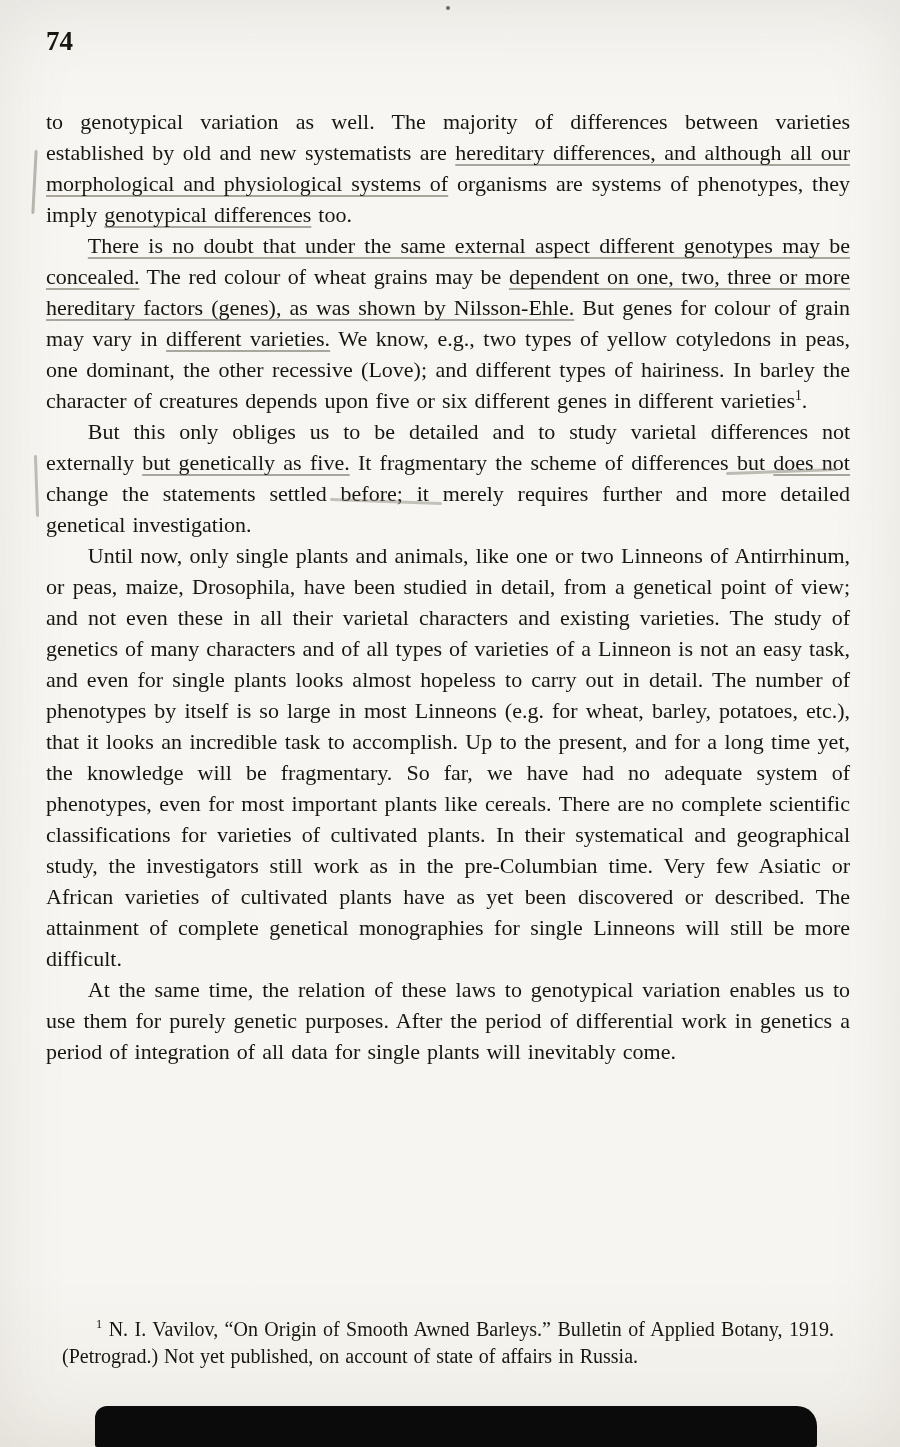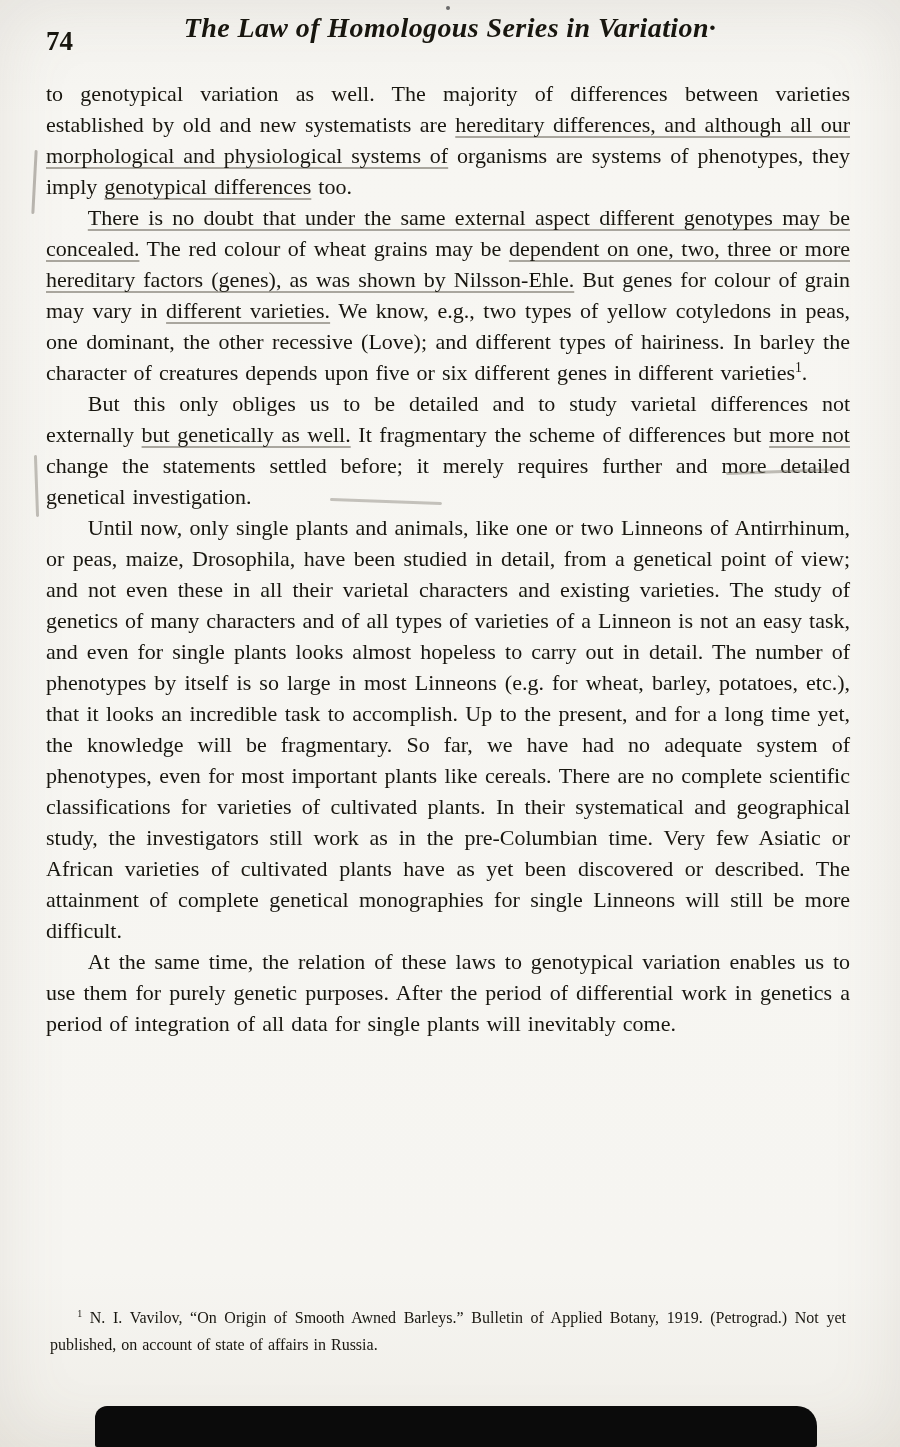--- a/index.html
+++ b/index.html
@@ -6,43 +6,43 @@
   .page {
     position: relative;
     width: 900px;
     height: 1447px;
     overflow: hidden;
     background: linear-gradient(180deg, #f3f2ee 0%, #f7f6f2 8%, #f6f5f1 88%, #efede7 100%);
     box-shadow: inset 0 0 70px rgba(120,110,90,0.12);
     font-family: "Liberation Serif", "DejaVu Serif", serif;
     color: #18160f;
   }
-  header { position: relative; padding-top: 12px; height: 42px; }
+  header { position: relative; padding-top: 40px; height: 42px; }
   .pgnum {
     position: absolute; left: 46px; top: 26px;
     font-size: 27px; font-weight: 600;
   }
   .title {
     margin: 0; text-align: center;
     font-size: 28px; font-style: italic; font-weight: bold;
     letter-spacing: 0.4px;
   }
   main {
     margin: 24px 50px 0 46px;
     font-size: 22px;
     line-height: 31px;
     text-align: justify;
     word-spacing: 1.5px;
   }
   .para { margin: 0; text-indent: 1.9em; }
   .para.noindent { text-indent: 0; }
   .footnote {
     position: absolute; left: 46px; right: 50px; top: 1300px;
-    margin: 4px;
-    font-size: 16px; line-height: 27px;
+    margin: 16px;
+    font-size: 20px; line-height: 27px;
     text-align: justify; text-indent: 1.7em;
     word-spacing: 1px;
   }
   .sup { vertical-align: super; font-size: 0.62em; line-height: 0; }
   .it { }
   .u {
     text-decoration: underline;
     text-decoration-color: rgba(105,100,90,0.55);
     text-decoration-thickness: 2.4px;
     text-underline-offset: 3.5px;
@@ -79,29 +79,28 @@
     background: #6a6a6a; border-radius: 50%;
   }
 </style>
 </head>
 <body>
 
 <div class="page">
 
   <header>
     <span class="pgnum">74</span>
-    <h1 class="title">The Law of Homologous Series in Variation·</h1>
   </header>
 
   <main>
     <p class="para noindent"><span>to genotypical variation as well.  The majority of differences between varieties established by old and new systematists are </span><span class="u">hereditary differences, and although all our morphological and physiological systems of</span><span> organisms are systems of phenotypes, they imply </span><span class="u">genotypical differences</span><span> too.</span></p>
 
     <p class="para"><span class="u">There is no doubt that under the same external aspect different genotypes may be concealed.</span><span>  The red colour of wheat grains may be </span><span class="u">dependent on one, two, three or more hereditary factors (genes), as was shown by Nilsson-Ehle.</span><span>  But genes for colour of grain may vary in </span><span class="u">different varieties.</span><span>  We know, e.g., two types of yellow cotyledons in peas, one dominant, the other recessive (Love); and different types of hairiness.  In barley the character of creatures depends upon five or six different genes in different varieties</span><span class="sup">1</span><span>.</span></p>
 
-    <p class="para"><span>But this only obliges us to be detailed and to study varietal differences not externally </span><span class="u">but genetically as well.</span><span>  It fragmentary the scheme of differences but </span><span class="u">more not</span><span> change the statements settled before; it merely requires further and more detailed genetical investigation.</span></p>
+    <p class="para"><span>But this only obliges us to be detailed and to study varietal differences not externally </span><span class="u">but genetically as five.</span><span>  It fragmentary the scheme of differences but </span><span class="u">does not</span><span> change the statements settled before; it merely requires further and more detailed genetical investigation.</span></p>
 
     <p class="para"><span>Until now, only single plants and animals, like one or two Linneons of </span><span class="it">Antirrhinum,</span><span> or peas, maize, </span><span class="it">Drosophila,</span><span> have been studied in detail, from a genetical point of view; and not even these in all their varietal characters and existing varieties.  The study of genetics of many characters and of all types of varieties of a Linneon is not an easy task, and even for single plants looks almost hopeless to carry out in detail.  The number of phenotypes by itself is so large in most Linneons (e.g. for wheat, barley, potatoes, etc.), that it looks an incredible task to accomplish.  Up to the present, and for a long time yet, the knowledge will be fragmentary.  So far, we have had no adequate system of phenotypes, even for most important plants like cereals.  There are no complete scientific classifications for varieties of cultivated plants.  In their systematical and geographical study, the investigators still work as in the pre-Columbian time.  Very few Asiatic or African varieties of cultivated plants have as yet been discovered or described.  The attainment of complete genetical monographies for single Linneons will still be more difficult.</span></p>
 
     <p class="para"><span>At the same time, the relation of these laws to genotypical variation enables us to use them for purely genetic purposes.  After the period of differential work in genetics a period of integration of all data for single plants will inevitably come.</span></p>
   </main>
 
   <p class="footnote"><span class="sup">1</span><span> N. I. Vavilov, “On Origin of Smooth Awned Barleys.” </span><span class="it">Bulletin of Applied Botany,</span><span> 1919.  (Petrograd.)  Not yet published, on account of state of affairs in Russia.</span></p>
 
   <div class="artifact top-dot"></div>
   <div class="artifact margin-mark-1"></div>

